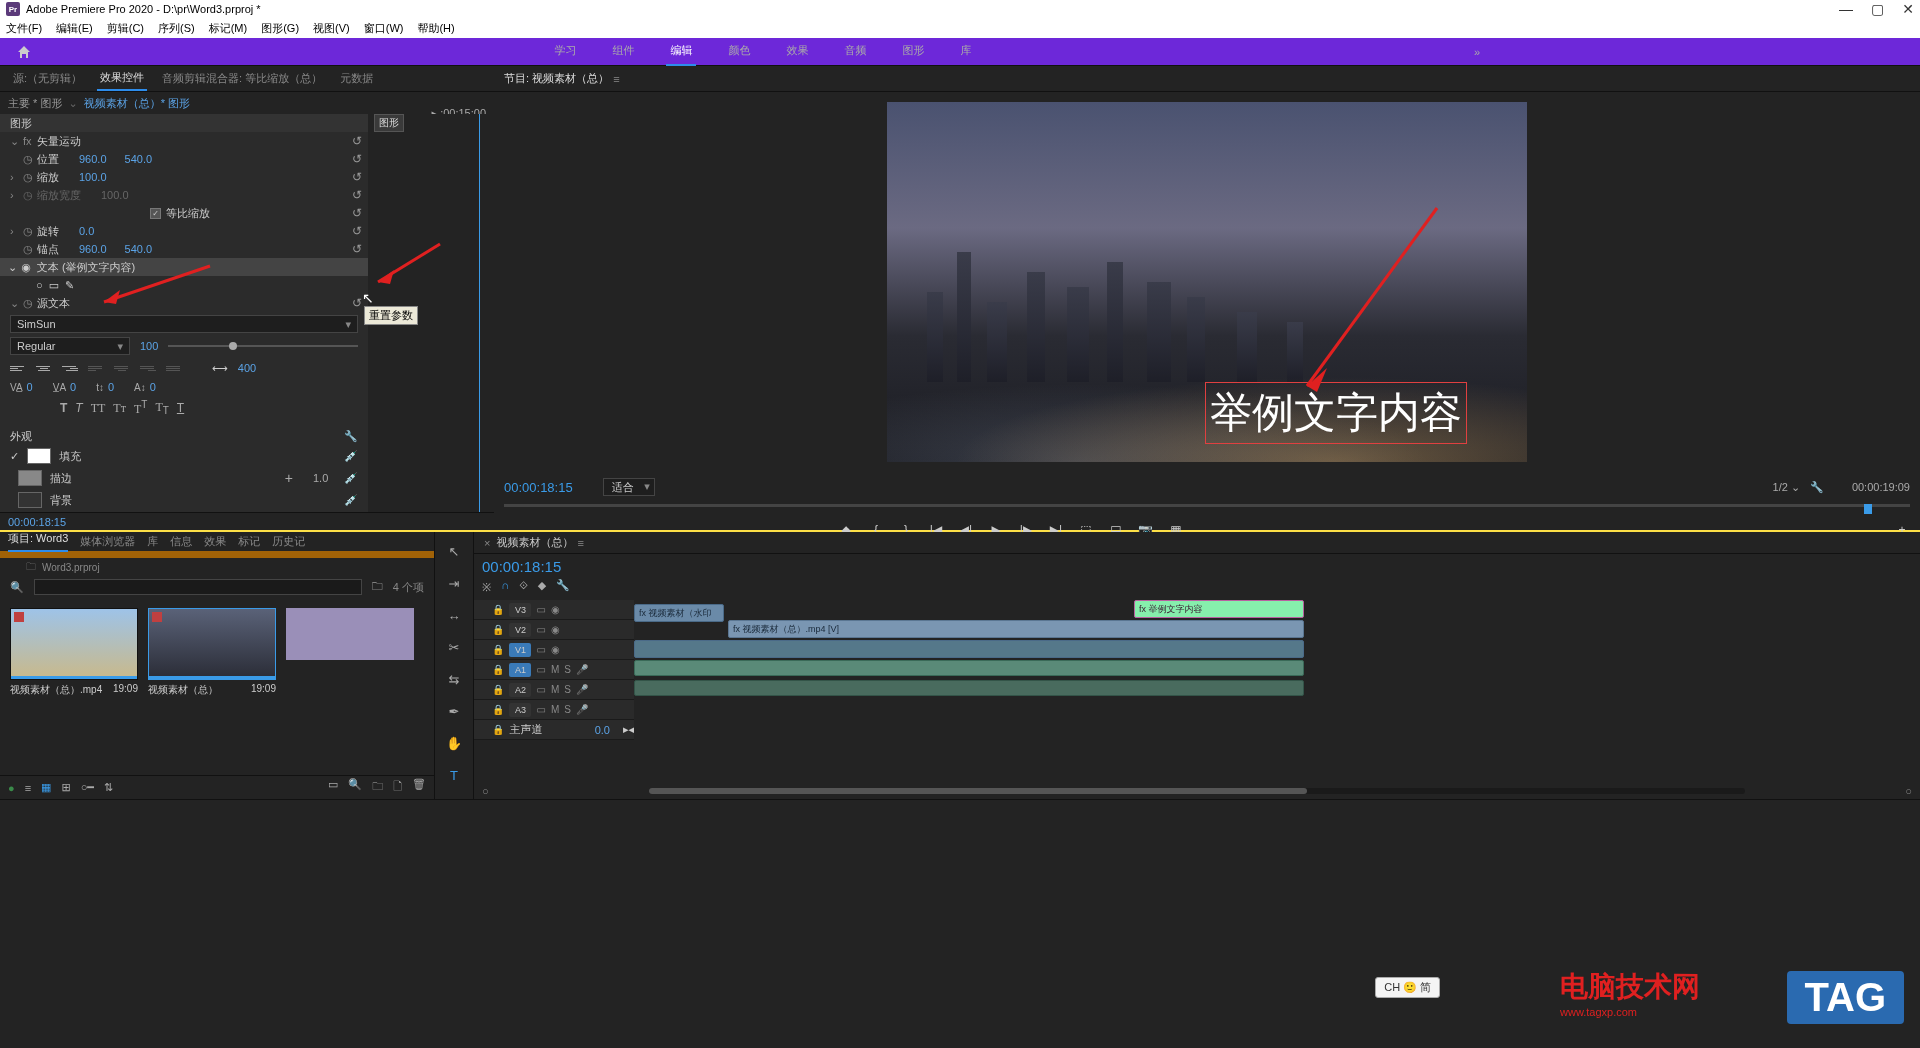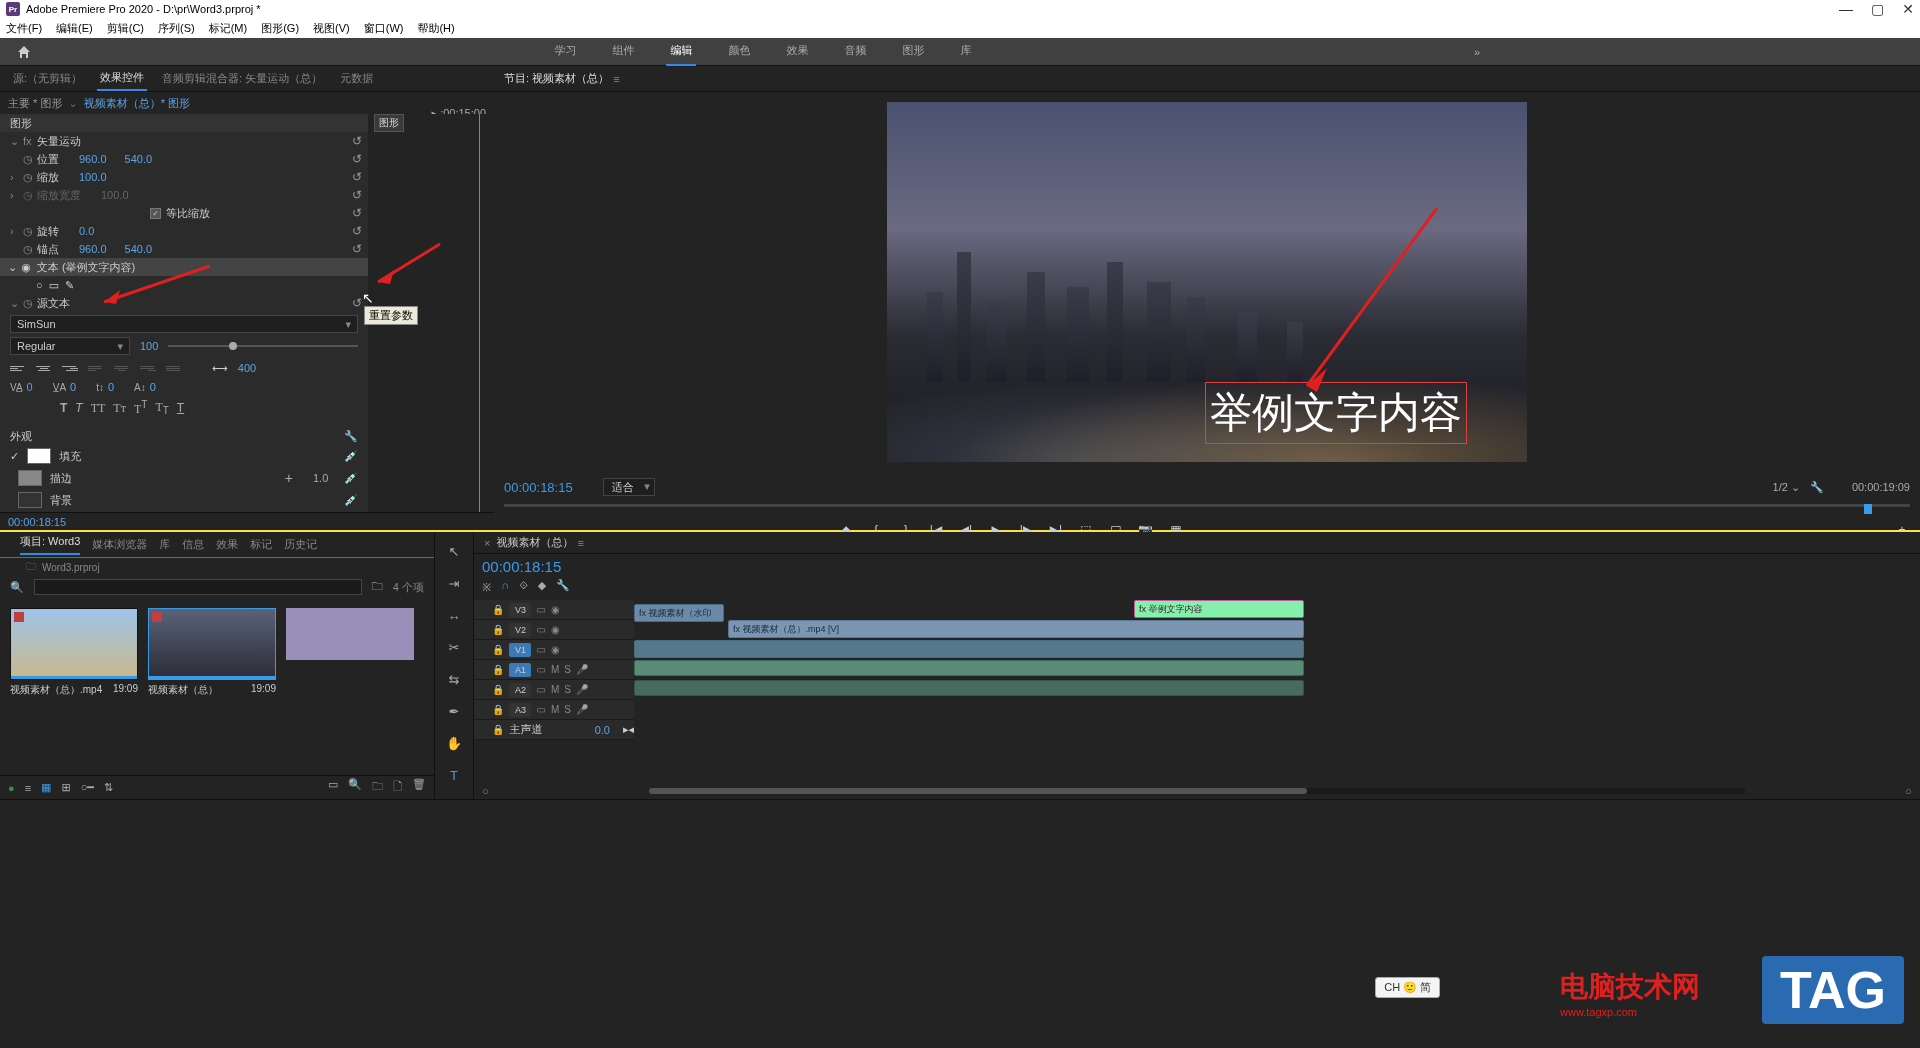--- a/index.html
+++ b/index.html
@@ -8,21 +8,21 @@
 
 .titlebar { height: 18px; background: #fff; display: flex; align-items: center; padding: 0 6px; color: #000; }
 .titlebar .app-icon { width: 14px; height: 14px; background: #5b3a7a; border-radius: 2px; margin-right: 6px; display: flex; align-items: center; justify-content: center; color: #fff; font-size: 8px; font-weight: bold; }
 .titlebar .buttons { margin-left: auto; display: flex; gap: 18px; color: #333; font-size: 14px; }
 
 
 .menubar { height: 20px; background: #fff; display: flex; align-items: center; padding: 0 6px; gap: 14px; color: #000; }
 .menubar span { cursor: default; text-align: center; }
 
 
-.workspace-bar { height: 28px; background: #404040; border-bottom: 1px solid #111; display: flex; align-items: center; padding-left: 16px; }
+.workspace-bar { height: 28px; background: #6d28d9; border-bottom: 1px solid #111; display: flex; align-items: center; padding-left: 16px; }
 .home-icon { width: 16px; height: 16px; margin-right: 20px; }
 .workspace-tabs { display: flex; gap: 28px; margin-left: auto; margin-right: auto; }
 .workspace-tabs span { color: #aaa; padding: 6px 4px; }
 .workspace-tabs span.active { color: #fff; border-bottom: 2px solid #2d8ceb; }
 .ws-more { margin-right: 440px; color: #aaa; }
 
 
 .row1 { height: 466px; display: flex; border-bottom: 2px solid #fde047; }
 .row2 { height: 268px; display: flex; border-bottom: 1px solid #111; }
 
@@ -121,21 +121,21 @@
 .arrow { position: absolute; pointer-events: none; }
 .arrow svg line { stroke: #e02020; stroke-width: 3; }
 .arrow svg polygon { fill: #e02020; }
 
 
 .tooltip { position: absolute; left: 364px; top: 306px; background: #ece9d8; border: 1px solid #888; color: #000; padding: 1px 4px; font-size: 11px; z-index: 20; }
 .cursor { position: absolute; left: 362px; top: 290px; font-size: 14px; color: #fff; z-index: 21; }
 
 
 .proj-panel { width: 434px; background: #232323; display: flex; flex-direction: column; }
-.proj-tabs { height: 26px; display: flex; align-items: center; padding-left: 20px; gap: 12px; border-bottom: 1px solid #a16207; }
+.proj-tabs { height: 26px; display: flex; align-items: center; padding-left: 8px; gap: 12px; border-bottom: 7px solid #a16207; }
 .proj-tabs span { color: #888; }
 .proj-tabs span.active { color: #ddd; border-bottom: 2px solid #2d8ceb; padding-bottom: 4px; }
 .proj-sub { height: 18px; padding-left: 26px; color: #888; font-size: 10px; display: flex; align-items: center; }
 .proj-search { height: 22px; display: flex; align-items: center; padding: 0 10px; gap: 10px; }
 .proj-search input { flex: 1; background: #1a1a1a; border: 1px solid #444; height: 16px; color: #ccc; padding: 0 4px; }
 .proj-search .count { margin-left: auto; color: #888; }
 .proj-bins { flex: 1; display: flex; flex-wrap: wrap; gap: 10px; padding: 10px; align-content: flex-start; }
 .bin-item { width: 128px; }
 .bin-thumb { width: 128px; height: 72px; background: #3a4a5a; position: relative; border: 1px solid #111; }
 .bin-thumb.selected { border: 1px solid #3a9be8; }
@@ -181,21 +181,21 @@
 .tl-footer-scroll { height: 16px; display: flex; align-items: center; padding: 0 8px; }
 .tl-scroll-track { flex: 1; height: 6px; background: #1a1a1a; border-radius: 3px; margin: 0 160px 0 160px; position: relative; }
 .tl-scroll-thumb { position: absolute; left: 0; width: 60%; height: 6px; background: #555; border-radius: 3px; }
 
 
 .ime { position: absolute; right: 480px; bottom: 50px; background: #f4f4f4; border: 1px solid #aaa; color: #333; padding: 2px 8px; border-radius: 3px; font-size: 11px; }
 
 
 .wm1 { position: absolute; right: 220px; bottom: 30px; font-size: 28px; font-weight: bold; color: #e02020; }
 .wm1 .sub { display: block; font-size: 11px; color: #e02020; font-weight: normal; }
-.wm2 { position: absolute; right: 16px; bottom: 24px; font-size: 52px; font-weight: bold; color: #fff; background: #2a6ab0; padding: 4px 18px; border-radius: 4px; }
+.wm2 { position: absolute; right: 16px; bottom: 24px; font-size: 40px; font-weight: bold; color: #fff; background: #2a6ab0; padding: 4px 18px; border-radius: 4px; }
 
 </style>
 </head>
 <body>
 
 <div class="titlebar">
   <div class="app-icon">Pr</div>
   <span>Adobe Premiere Pro 2020 - D:\pr\Word3.prproj *</span>
   <div class="buttons">
     <span>—</span>
@@ -231,21 +231,21 @@
     <span>库</span>
   </div>
   <span class="ws-more">»</span>
 </div>
 
 <div class="row1">
   <div class="panel-left">
     <div class="panel-tabs">
       <span>源:（无剪辑）</span>
       <span class="active">效果控件</span>
-      <span>音频剪辑混合器: 矢量运动（总）</span>
+      <span>音频剪辑混合器: 等比缩放（总）</span>
       <span>元数据</span>
     </div>
     <div class="ec-header">
       <span class="crumb">主要 * 图形</span>
       <span class="sep">⌄</span>
       <span class="crumb active">视频素材（总）* 图形</span>
       <span class="time">▸ <span>:00:15:00</span></span>
     </div>
     <div class="ec-body">
       <div class="ec-split">

